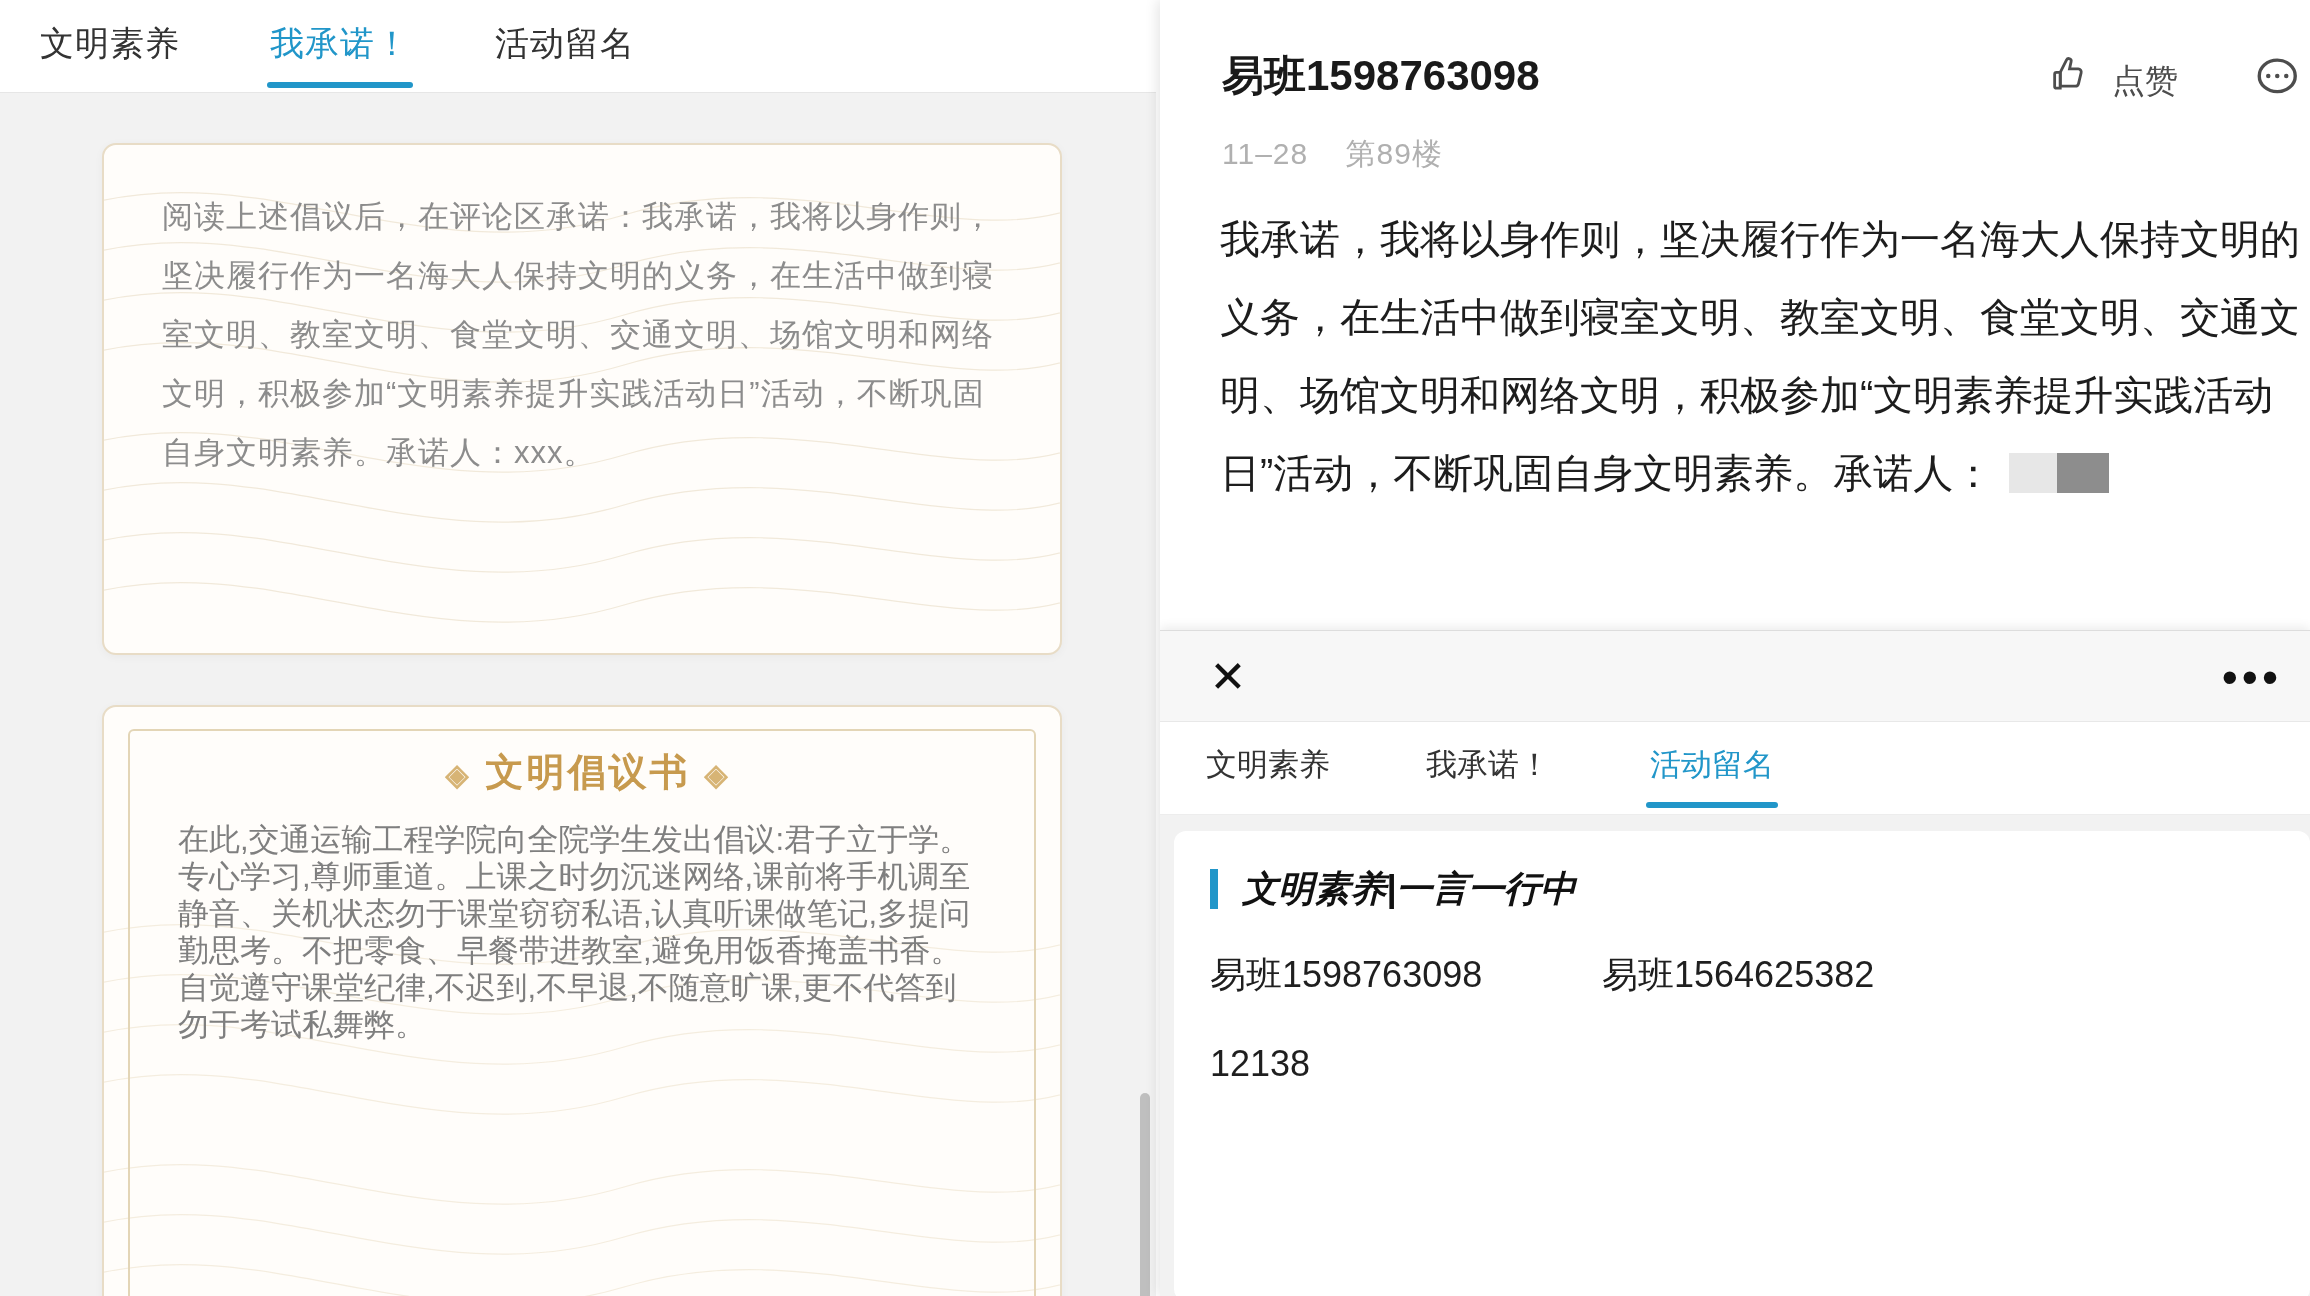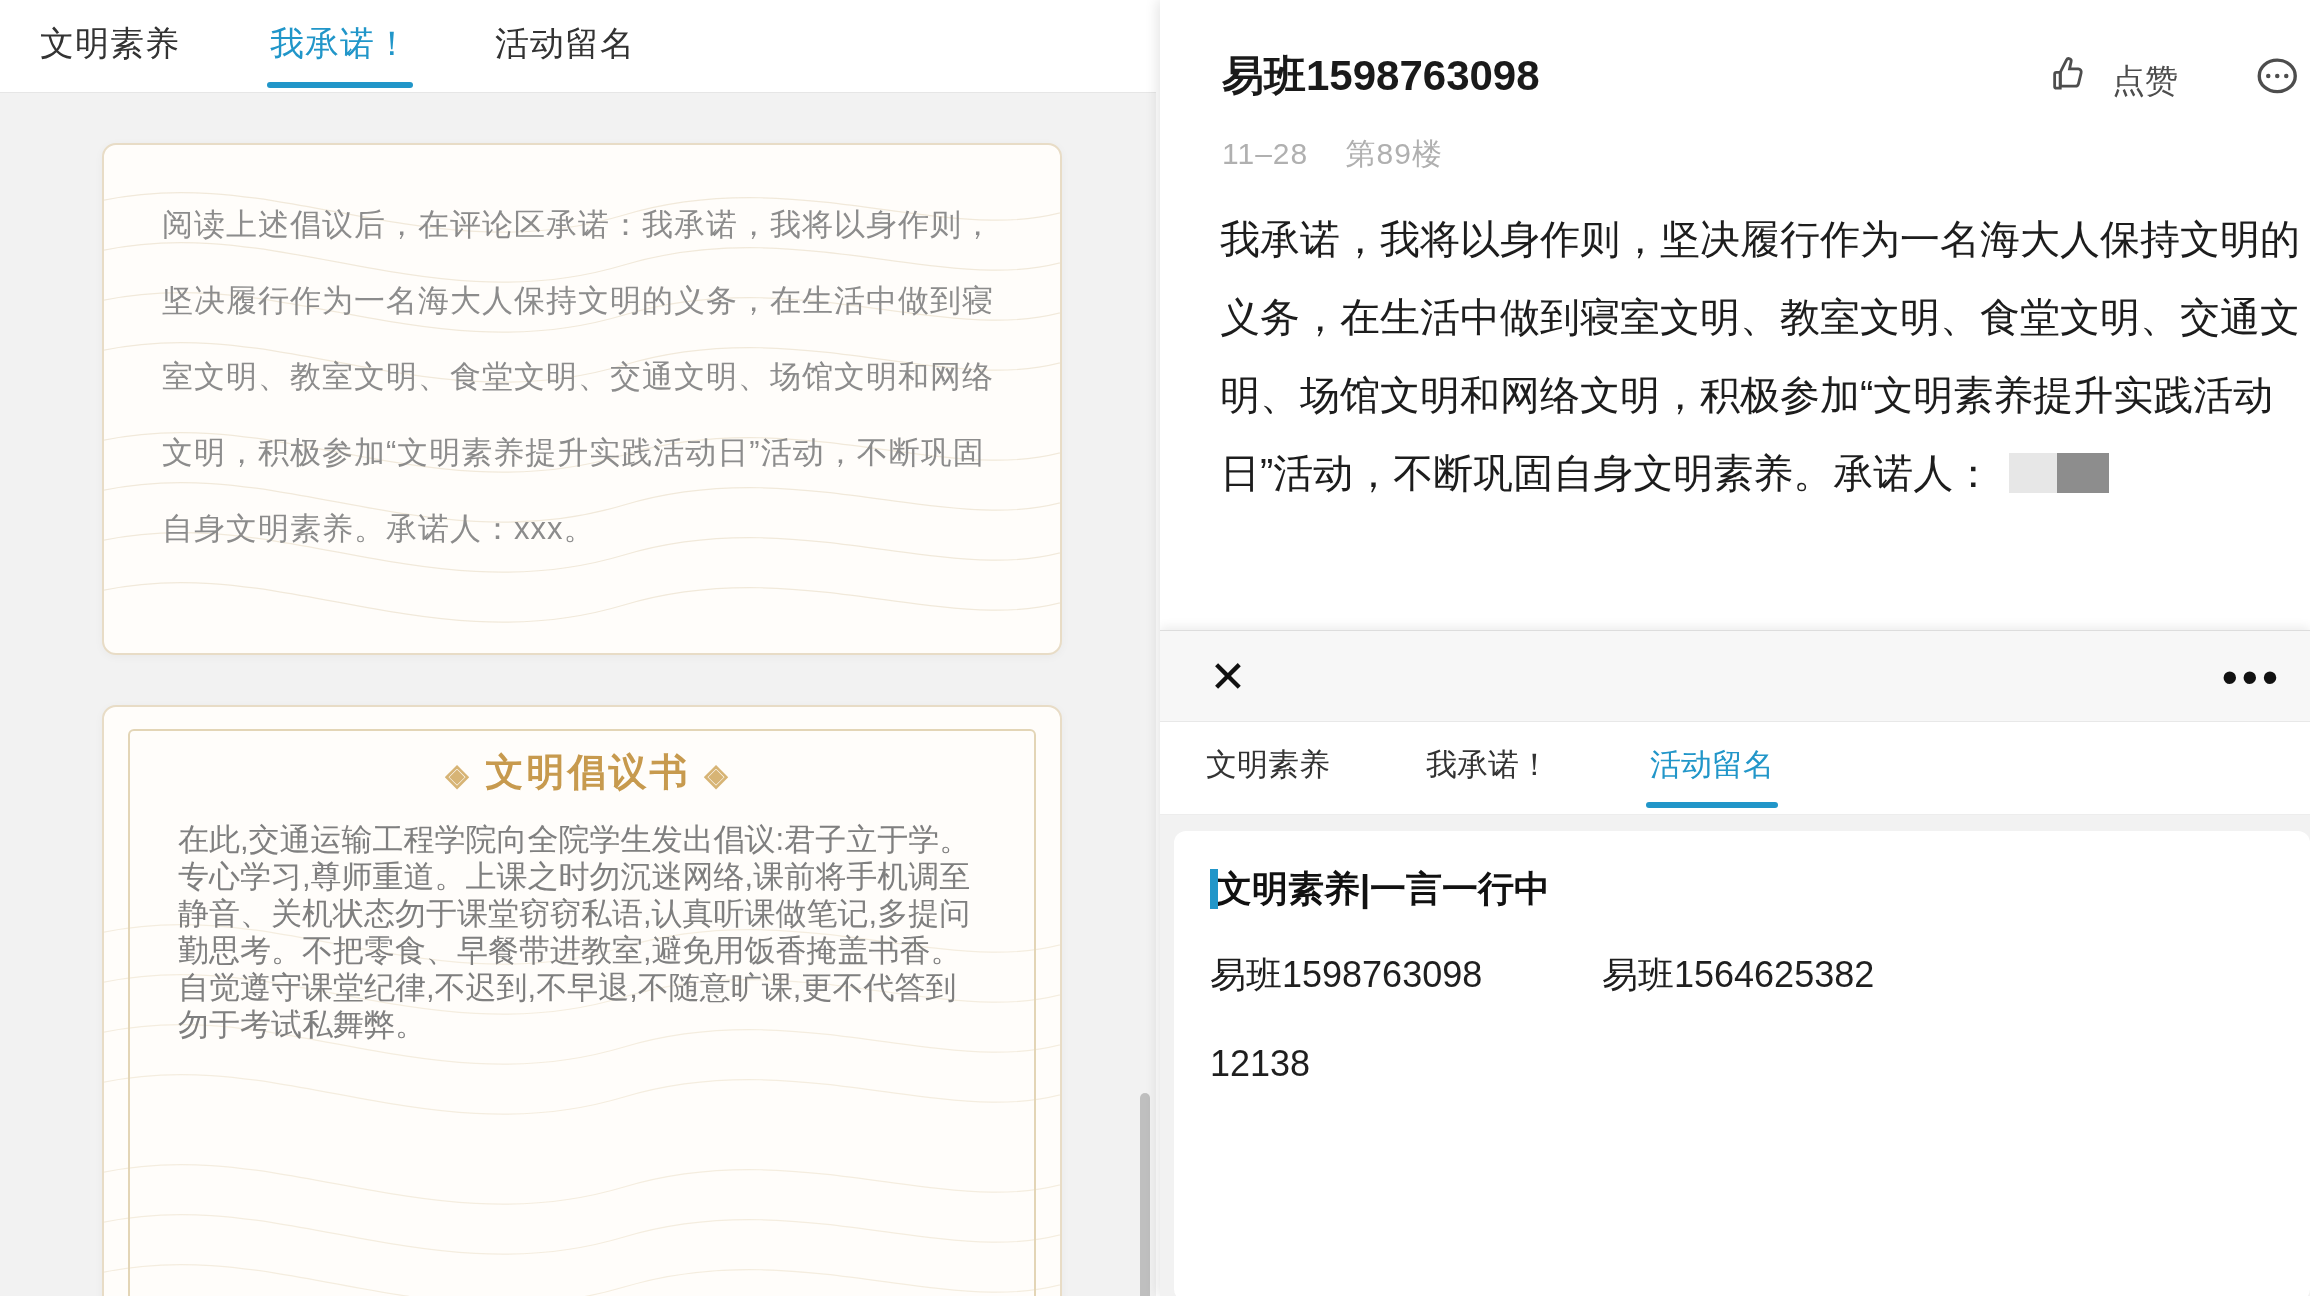--- a/index.html
+++ b/index.html
@@ -86,21 +86,21 @@
   }
   #card-proposal {
     left: 102px; top: 612px;
     width: 956px; height: 700px;
   }
   .pledge-text {
     position: absolute;
     left: 58px; top: 42px;
     width: 850px;
     font-size: 31px;
-    line-height: 76px;
+    line-height: 59px;
     color: #8c8c8c;
     letter-spacing: 1px;
   }
   .proposal-inner {
     position: absolute;
     left: 24px; top: 22px;
     right: 24px; bottom: 0;
     border: 2px solid #e3d5b6;
     border-radius: 6px;
   }
@@ -299,22 +299,23 @@
     height: 470px;
     background: #ffffff;
     border-radius: 12px;
   }
   .section-title {
     position: absolute;
     left: 36px; top: 34px;
     font-size: 36px;
     font-weight: bold;
     color: #111111;
-    padding-left: 6px;
+    padding-left: 32px;
     letter-spacing: 0px;
+    font-style: italic;
   }
   .section-title .bar {
     position: absolute;
     left: 0; top: 4px;
     width: 8px; height: 40px;
     background: #2196c9;
   }
   .names-grid {
     position: absolute;
     left: 36px; top: 120px;

